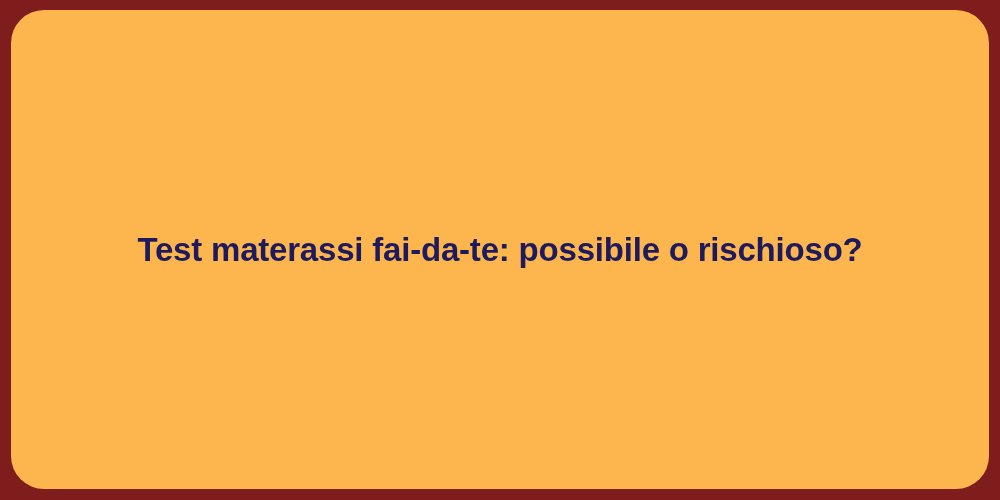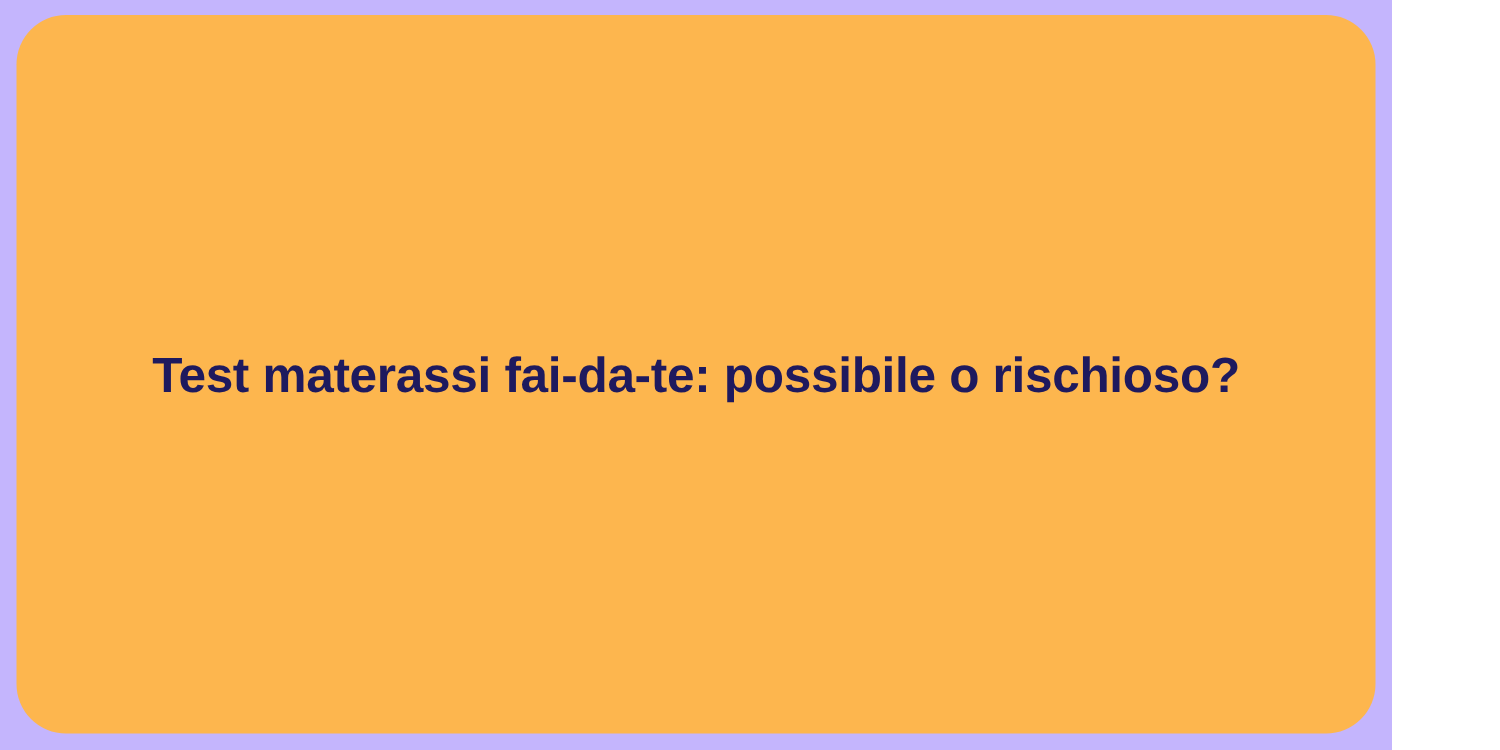--- a/index.html
+++ b/index.html
@@ -8,24 +8,24 @@
   }
   body {
     width: 1000px;
     height: 500px;
     overflow: hidden;
     font-family: "Liberation Sans", sans-serif;
   }
 
   #banner-root {
     position: relative;
-    width: 928px;
+    width: 1000px;
     height: 500px;
     box-sizing: border-box;
-    background: #c4b5fd;
+    background: #7f1d1d;
     display: flex;
     align-items: stretch;
     justify-content: stretch;
   }
 
   #banner-card {
     position: absolute;
     left: 11px;
     top: 10px;
     right: 11px;

